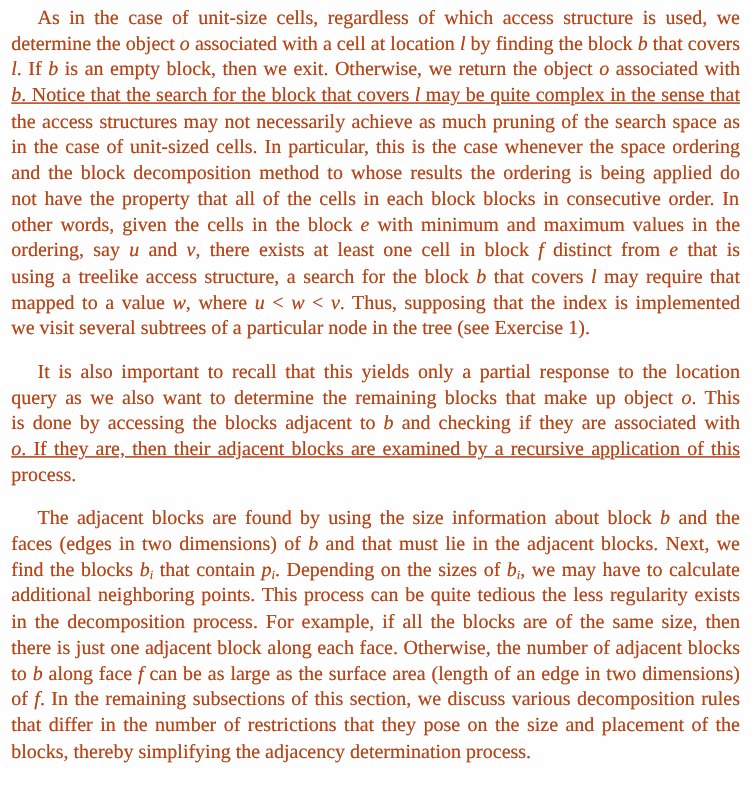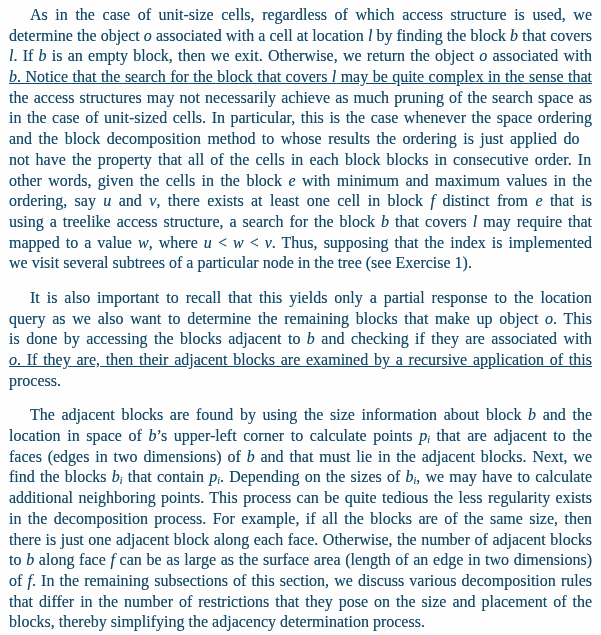--- a/index.html
+++ b/index.html
@@ -12,21 +12,21 @@
     height: 635px;
     overflow: hidden;
   }
   .page {
     box-sizing: border-box;
     width: 601px;
     height: 635px;
     padding: 5px 9px 0 9px;
     font-family: "Liberation Serif", "DejaVu Serif", serif;
     font-size: 16px;
-    color: #0c4a6e;
+    color: #c2410c;
     text-shadow: 0 0 0.5px rgba(30,30,30,0.45);
   }
   .para {
     margin: 0 0 14px 0;
   }
   .line {
     height: 20.7px;
     line-height: 20.7px;
     white-space: nowrap;
     overflow: visible;
@@ -53,38 +53,37 @@
 <body>
 
 <div class="page">
     <div class="para">
       <div class="line first"><span class="line-inner" style="word-spacing: 3.58371px;">As in the case of unit-size cells, regardless of which access structure is used, we</span></div>
       <div class="line"><span class="line-inner" style="word-spacing: 0.0818015px;">determine the object <i>o</i> associated with a cell at location <i>l</i> by finding the block <i>b</i> that covers</span></div>
       <div class="line"><span class="line-inner" style="word-spacing: 1.2307px;"><i>l</i>. If <i>b</i> is an empty block, then we exit. Otherwise, we return the object <i>o</i> associated with</span></div>
       <div class="line"><span class="line-inner" style="word-spacing: 0.423611px; text-decoration: underline;"><i>b</i>. Notice that the search for the block that covers <i>l</i> may be quite complex in the sense that</span></div>
       <div class="line"><span class="line-inner" style="word-spacing: 1.08705px;">the access structures may not necessarily achieve as much pruning of the search space as</span></div>
       <div class="line"><span class="line-inner" style="word-spacing: 1.56042px;">in the case of unit-sized cells. In particular, this is the case whenever the space ordering</span></div>
-      <div class="line"><span class="line-inner" style="word-spacing: 2.49519px;">and the block decomposition method to whose results the ordering is just applied do</span></div>
+      <div class="line"><span class="line-inner" style="word-spacing: 2.49519px;">and the block decomposition method to whose results the ordering is being applied do</span></div>
       <div class="line"><span class="line-inner" style="word-spacing: 2.14453px;">not have the property that all of the cells in each block blocks in consecutive order. In</span></div>
       <div class="line"><span class="line-inner" style="word-spacing: 2.42813px;">other words, given the cells in the block <i>e</i> with minimum and maximum values in the</span></div>
       <div class="line"><span class="line-inner" style="word-spacing: 3.40625px;">ordering, say <i>u</i> and <i>v</i>, there exists at least one cell in block <i>f</i> distinct from <i>e</i> that is</span></div>
       <div class="line"><span class="line-inner" style="word-spacing: 1.97852px;">using a treelike access structure, a search for the block <i>b</i> that covers <i>l</i> may require that</span></div>
       <div class="line"><span class="line-inner" style="word-spacing: 2.03768px;">mapped to a value <i>w</i>, where <i>u</i> &lt; <i>w</i> &lt; <i>v</i>. Thus, supposing that the index is implemented</span></div>
       <div class="line last"><span class="line-inner">we visit several subtrees of a particular node in the tree (see Exercise 1).</span></div>
     </div>
     <div class="para">
       <div class="line first"><span class="line-inner" style="word-spacing: 2.95625px;">It is also important to recall that this yields only a partial response to the location</span></div>
       <div class="line"><span class="line-inner" style="word-spacing: 2.74792px;">query as we also want to determine the remaining blocks that make up object <i>o</i>. This</span></div>
       <div class="line"><span class="line-inner" style="word-spacing: 2.46354px;">is done by accessing the blocks adjacent to <i>b</i> and checking if they are associated with</span></div>
       <div class="line"><span class="line-inner" style="word-spacing: 1.75521px; text-decoration: underline;"><i>o</i>. If they are, then their adjacent blocks are examined by a recursive application of this</span></div>
       <div class="line last"><span class="line-inner">process.</span></div>
     </div>
     <div class="para">
       <div class="line first"><span class="line-inner" style="word-spacing: 2.62946px;">The adjacent blocks are found by using the size information about block <i>b</i> and the</span></div>
-      <div class="line"><span class="line-inner" style="word-spacing: 2.65833px;">location in space of <i>b</i>’s upper-left corner to calculate points <i>p<sub>i</sub></i> that are adjacent to the</span></div>
       <div class="line"><span class="line-inner" style="word-spacing: 1.83496px;">faces (edges in two dimensions) of <i>b</i> and that must lie in the adjacent blocks. Next, we</span></div>
       <div class="line"><span class="line-inner" style="word-spacing: 1.21324px;">find the blocks <i>b<sub>i</sub></i> that contain <i>p<sub>i</sub></i>. Depending on the sizes of <i>b<sub>i</sub></i>, we may have to calculate</span></div>
       <div class="line"><span class="line-inner" style="word-spacing: 1.39453px;">additional neighboring points. This process can be quite tedious the less regularity exists</span></div>
       <div class="line"><span class="line-inner" style="word-spacing: 2.37292px;">in the decomposition process. For example, if all the blocks are of the same size, then</span></div>
       <div class="line"><span class="line-inner" style="word-spacing: 0.515625px;">there is just one adjacent block along each face. Otherwise, the number of adjacent blocks</span></div>
       <div class="line"><span class="line-inner" style="word-spacing: 0.698191px;">to <i>b</i> along face <i>f</i> can be as large as the surface area (length of an edge in two dimensions)</span></div>
       <div class="line"><span class="line-inner" style="word-spacing: 1.1262px;">of <i>f</i>. In the remaining subsections of this section, we discuss various decomposition rules</span></div>
       <div class="line"><span class="line-inner" style="word-spacing: 1.9668px;">that differ in the number of restrictions that they pose on the size and placement of the</span></div>
       <div class="line last"><span class="line-inner">blocks, thereby simplifying the adjacency determination process.</span></div>
     </div>

